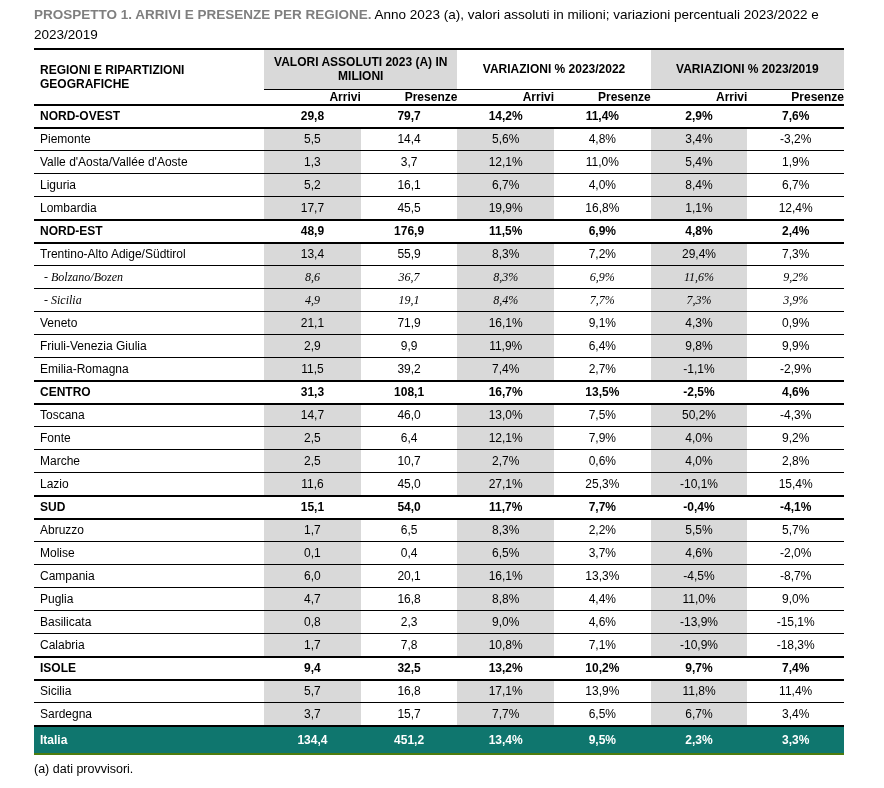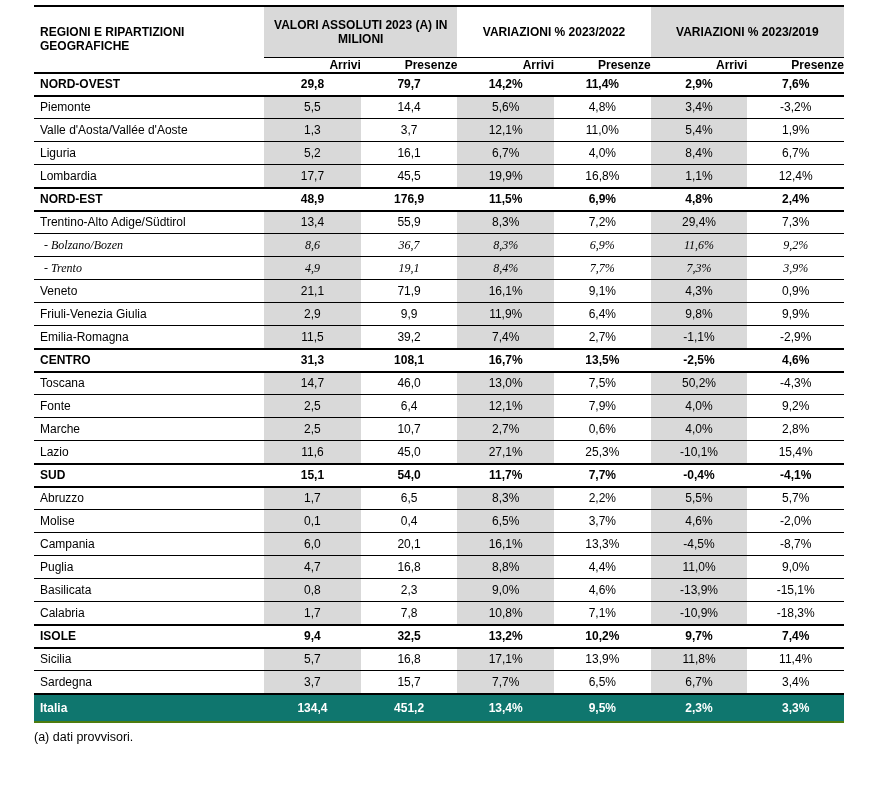--- a/index.html
+++ b/index.html
@@ -35,21 +35,21 @@
 
   thead th { font-weight: bold; vertical-align: middle; }
   th.region-head {
     text-align: left;
     padding-left: 6px;
     font-size: 12px;
     line-height: 14px;
     border-bottom: 2px solid #000;
   }
   th.group {
-    height: 51px;
+    height: 40px;
     text-align: center;
     font-size: 12px;
     line-height: 14px;
     border-bottom: 1px solid #000;
     padding: 4px 6px;
   }
   th.group.shaded { background: #d9d9d9; }
   th.subhead {
     height: 15px;
     text-align: right;
@@ -90,20 +90,23 @@
     font-size: 12.5px;
     line-height: 18px;
     margin-top: 5px;
   }
 </style>
 </head>
 <body>
 
 <div class="page">
 
+  <div class="title-block">
+    <span class="title-bold">PROSPETTO 1. ARRIVI E PRESENZE PER REGIONE.</span><span class="title-rest"> Anno 2023 (a), valori assoluti in milioni; variazioni percentuali 2023/2022 e 2023/2019</span>
+  </div>
 
   <table class="stat">
     <colgroup>
       <col class="c-region">
       <col class="c-val">
         <col class="c-val">
         <col class="c-val">
       <col class="c-val">
         <col class="c-val">
         <col class="c-val">
@@ -191,21 +194,21 @@
         <tr class="sub">
           <td class="region">-  Bolzano/Bozen</td>
           <td class="shade">8,6</td>
           <td>36,7</td>
           <td class="shade">8,3%</td>
           <td>6,9%</td>
           <td class="shade">11,6%</td>
           <td>9,2%</td>
         </tr>
         <tr class="sub">
-          <td class="region">-  Trento</td>
+          <td class="region">-  Sicilia</td>
           <td class="shade">4,9</td>
           <td>19,1</td>
           <td class="shade">8,4%</td>
           <td>7,7%</td>
           <td class="shade">7,3%</td>
           <td>3,9%</td>
         </tr>
         <tr class="regular">
           <td class="region">Veneto</td>
           <td class="shade">21,1</td>

